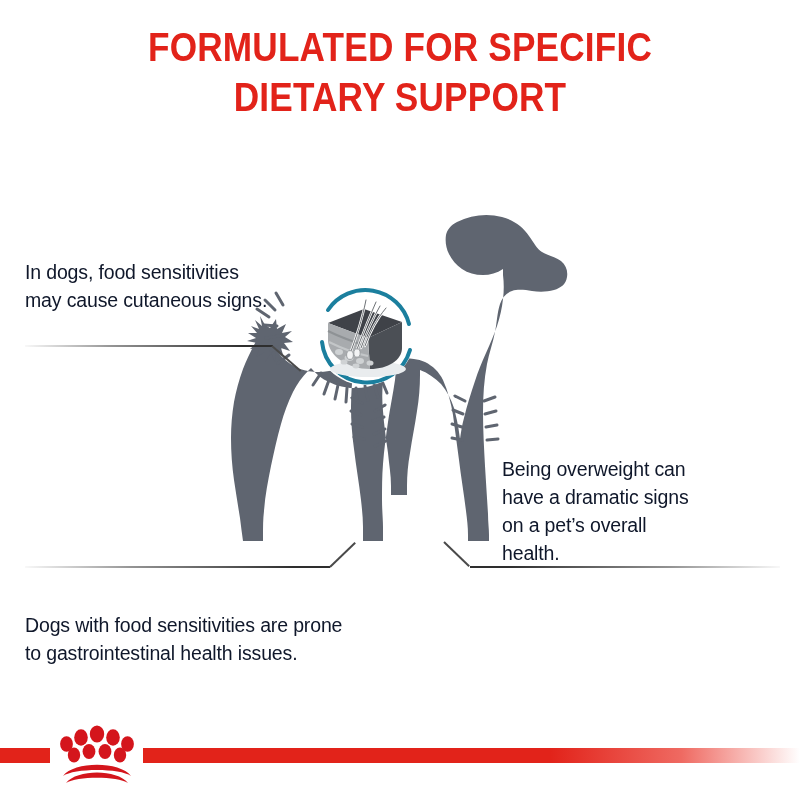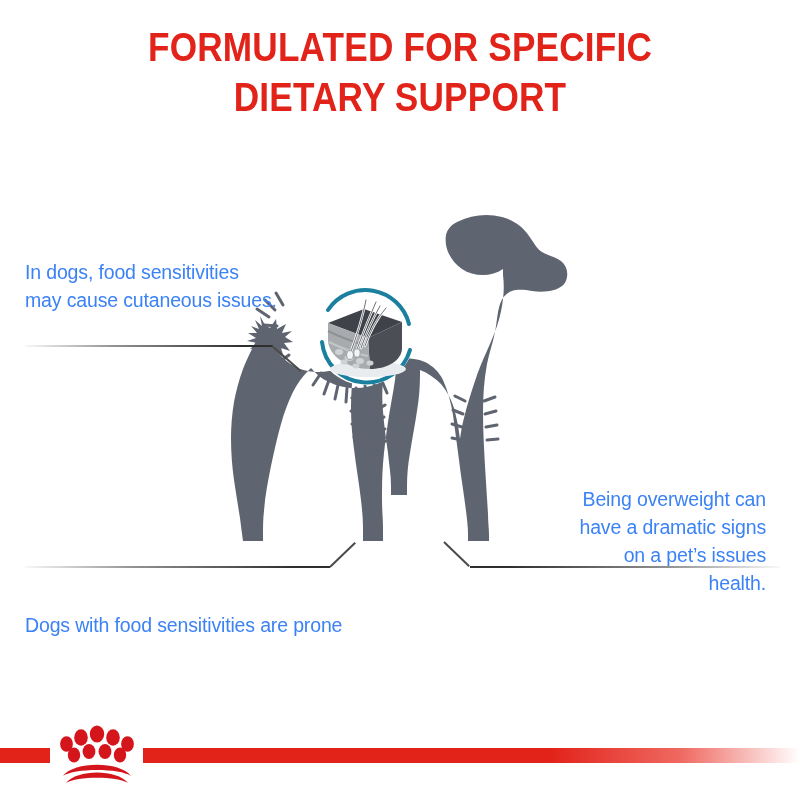--- a/index.html
+++ b/index.html
@@ -32,27 +32,27 @@
     line-height: 50px;
     letter-spacing: 0.2px;
     transform: scaleX(0.88);
     transform-origin: center top;
   }
   .title-line { display: block; white-space: nowrap; }
 
   
   .callout {
     position: absolute;
-    color: #3b82f6;
+    color: #0f172a;
     font-size: 19.5px;
     line-height: 28px;
     letter-spacing: -0.15px;
   }
   #callout-skin   { left: 25px;  top: 258px; width: 300px; text-align: left; }
-  #callout-weight { right: 34px; top: 455px; width: 270px; text-align: right; margin-top: 30px; }
+  #callout-weight { right: 28px; top: 455px; width: 270px; text-align: left; }
   #callout-gi     { left: 25px;  top: 611px; width: 430px; text-align: left; }
   .conn-h {
     position: absolute;
     height: 2px;
   }
   .conn-h.to-right {
     background: linear-gradient(to right, rgba(120,120,120,0.05) 0%, rgba(60,60,60,0.55) 35%, #2e2e2e 88%, #2e2e2e 100%);
   }
   .conn-h.to-left {
     background: linear-gradient(to left, rgba(120,120,120,0.05) 0%, rgba(60,60,60,0.55) 35%, #2e2e2e 88%, #2e2e2e 100%);
@@ -315,38 +315,39 @@
 
       <g fill="#f2f3f4" stroke="#9a9ea1" stroke-width="1">
         <ellipse cx="44" cy="79" rx="3.4" ry="4.4"></ellipse>
         <ellipse cx="51" cy="77" rx="3.2" ry="4.2"></ellipse>
       </g>
     </svg>
   </div>
 
   <div class="callout" id="callout-skin">
     <div>In dogs, food sensitivities</div>
-    <div>may cause cutaneous issues.</div>
+    <div>may cause cutaneous signs.</div>
   </div>
   <div class="conn-h to-right" style="left:25px; top:345px; width:248px;"></div>
   <div class="conn-d" style="left:272px; top:345px; width:38px; transform: rotate(41deg);"></div>
 
   <div class="callout" id="callout-weight">
     <div>Being overweight can</div>
     <div>have a dramatic signs</div>
-    <div>on a pet’s issues</div>
+    <div>on a pet’s overall</div>
     <div>health.</div>
   </div>
   <div class="conn-h to-left" style="left:470px; top:566px; width:310px;"></div>
   <div class="conn-d" style="left:444px; top:541px; width:35px; transform: rotate(44deg);"></div>
 
   <div class="conn-h to-right" style="left:25px; top:566px; width:305px;"></div>
   <div class="conn-d" style="left:330px; top:566px; width:35px; transform: rotate(-44deg); transform-origin: left center;"></div>
   <div class="callout" id="callout-gi">
     <div>Dogs with food sensitivities are prone</div>
+    <div>to gastrointestinal health issues.</div>
   </div>
 
   <div id="footer">
     <div class="footer-bar-left"></div>
     <div class="footer-bar-right"></div>
     <div id="paw-logo">
       <svg viewBox="0 0 90 62" xmlns="http://www.w3.org/2000/svg" aria-hidden="true">
         <g fill="#d4151c">
 
           <ellipse cx="45" cy="10" rx="7.2" ry="8.6"></ellipse>

